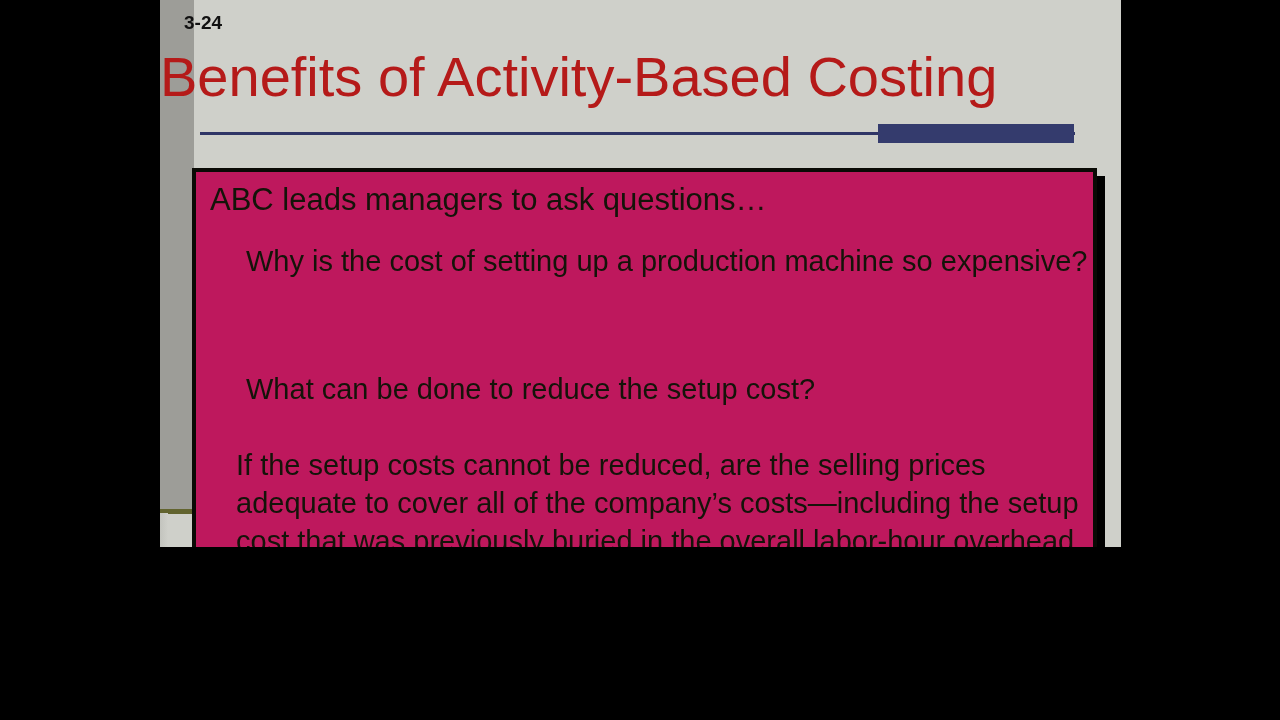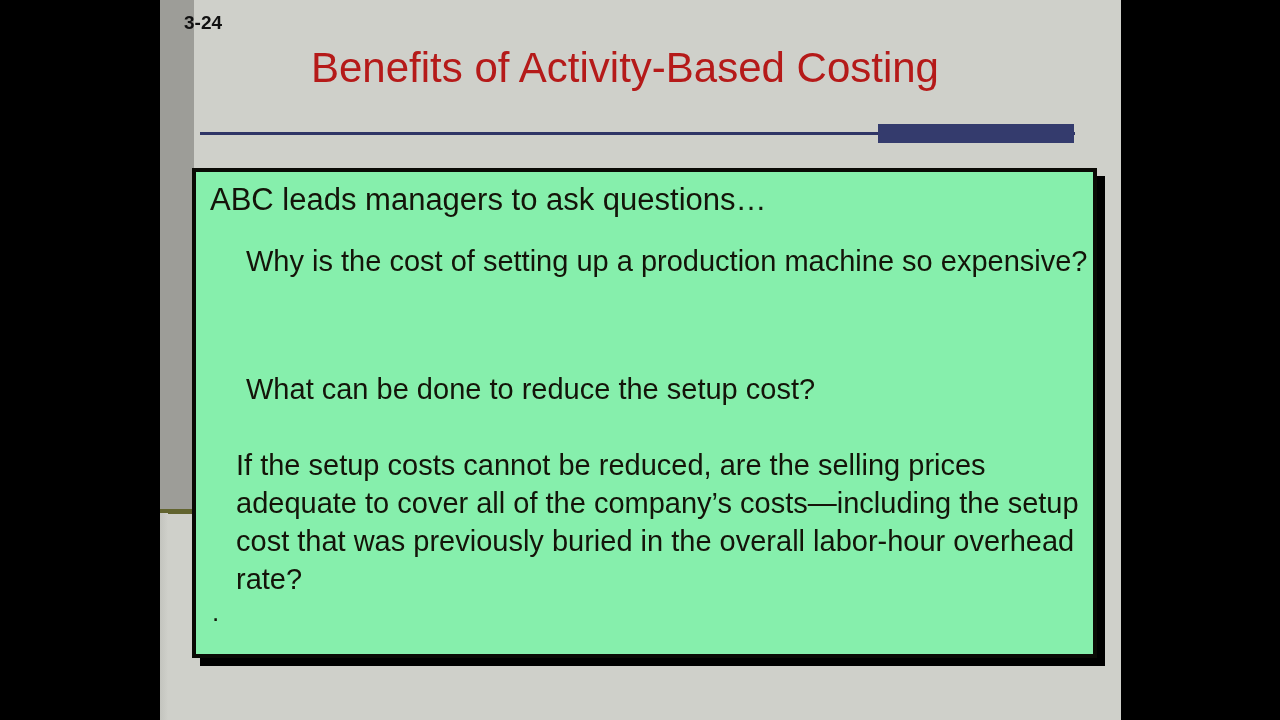--- a/index.html
+++ b/index.html
@@ -22,21 +22,21 @@
     height: 720px;
     background: #000000;
   }
 
   
   #slide {
     position: absolute;
     left: 160px;
     top: 0px;
     width: 961px;
-    height: 720px;
+    height: 547px;
     background: #cfd0ca;
     overflow: hidden;
   }
 
   
   #slide-left-band {
     position: absolute;
     left: 0px;
     top: 0px;
     width: 34px;
@@ -81,22 +81,21 @@
     letter-spacing: 0px;
     font-family: "Liberation Sans", sans-serif;
   }
 
   
   #slide-title {
     position: absolute;
     left: 0px;
     top: 44px;
     width: 930px;
-    text-align: center;
-    font-size: 42px;
+    font-size: 56px;
     font-weight: normal;
     color: #b51a19;
     font-family: "Liberation Sans", sans-serif;
     white-space: nowrap;
   }
 
   
   #divider-rule {
     position: absolute;
     left: 40px;
@@ -122,21 +121,21 @@
     width: 905px;
     height: 490px;
     background: #000000;
   }
   #content-box {
     position: absolute;
     left: 32px;
     top: 168px;
     width: 905px;
     height: 490px;
-    background: #86efac;
+    background: #be185d;
     border: 4px solid #0a0a05;
     box-sizing: border-box;
   }
 
   #content-inner {
     position: absolute;
     left: 0px;
     top: 0px;
     right: 0px;
     bottom: 0px;

